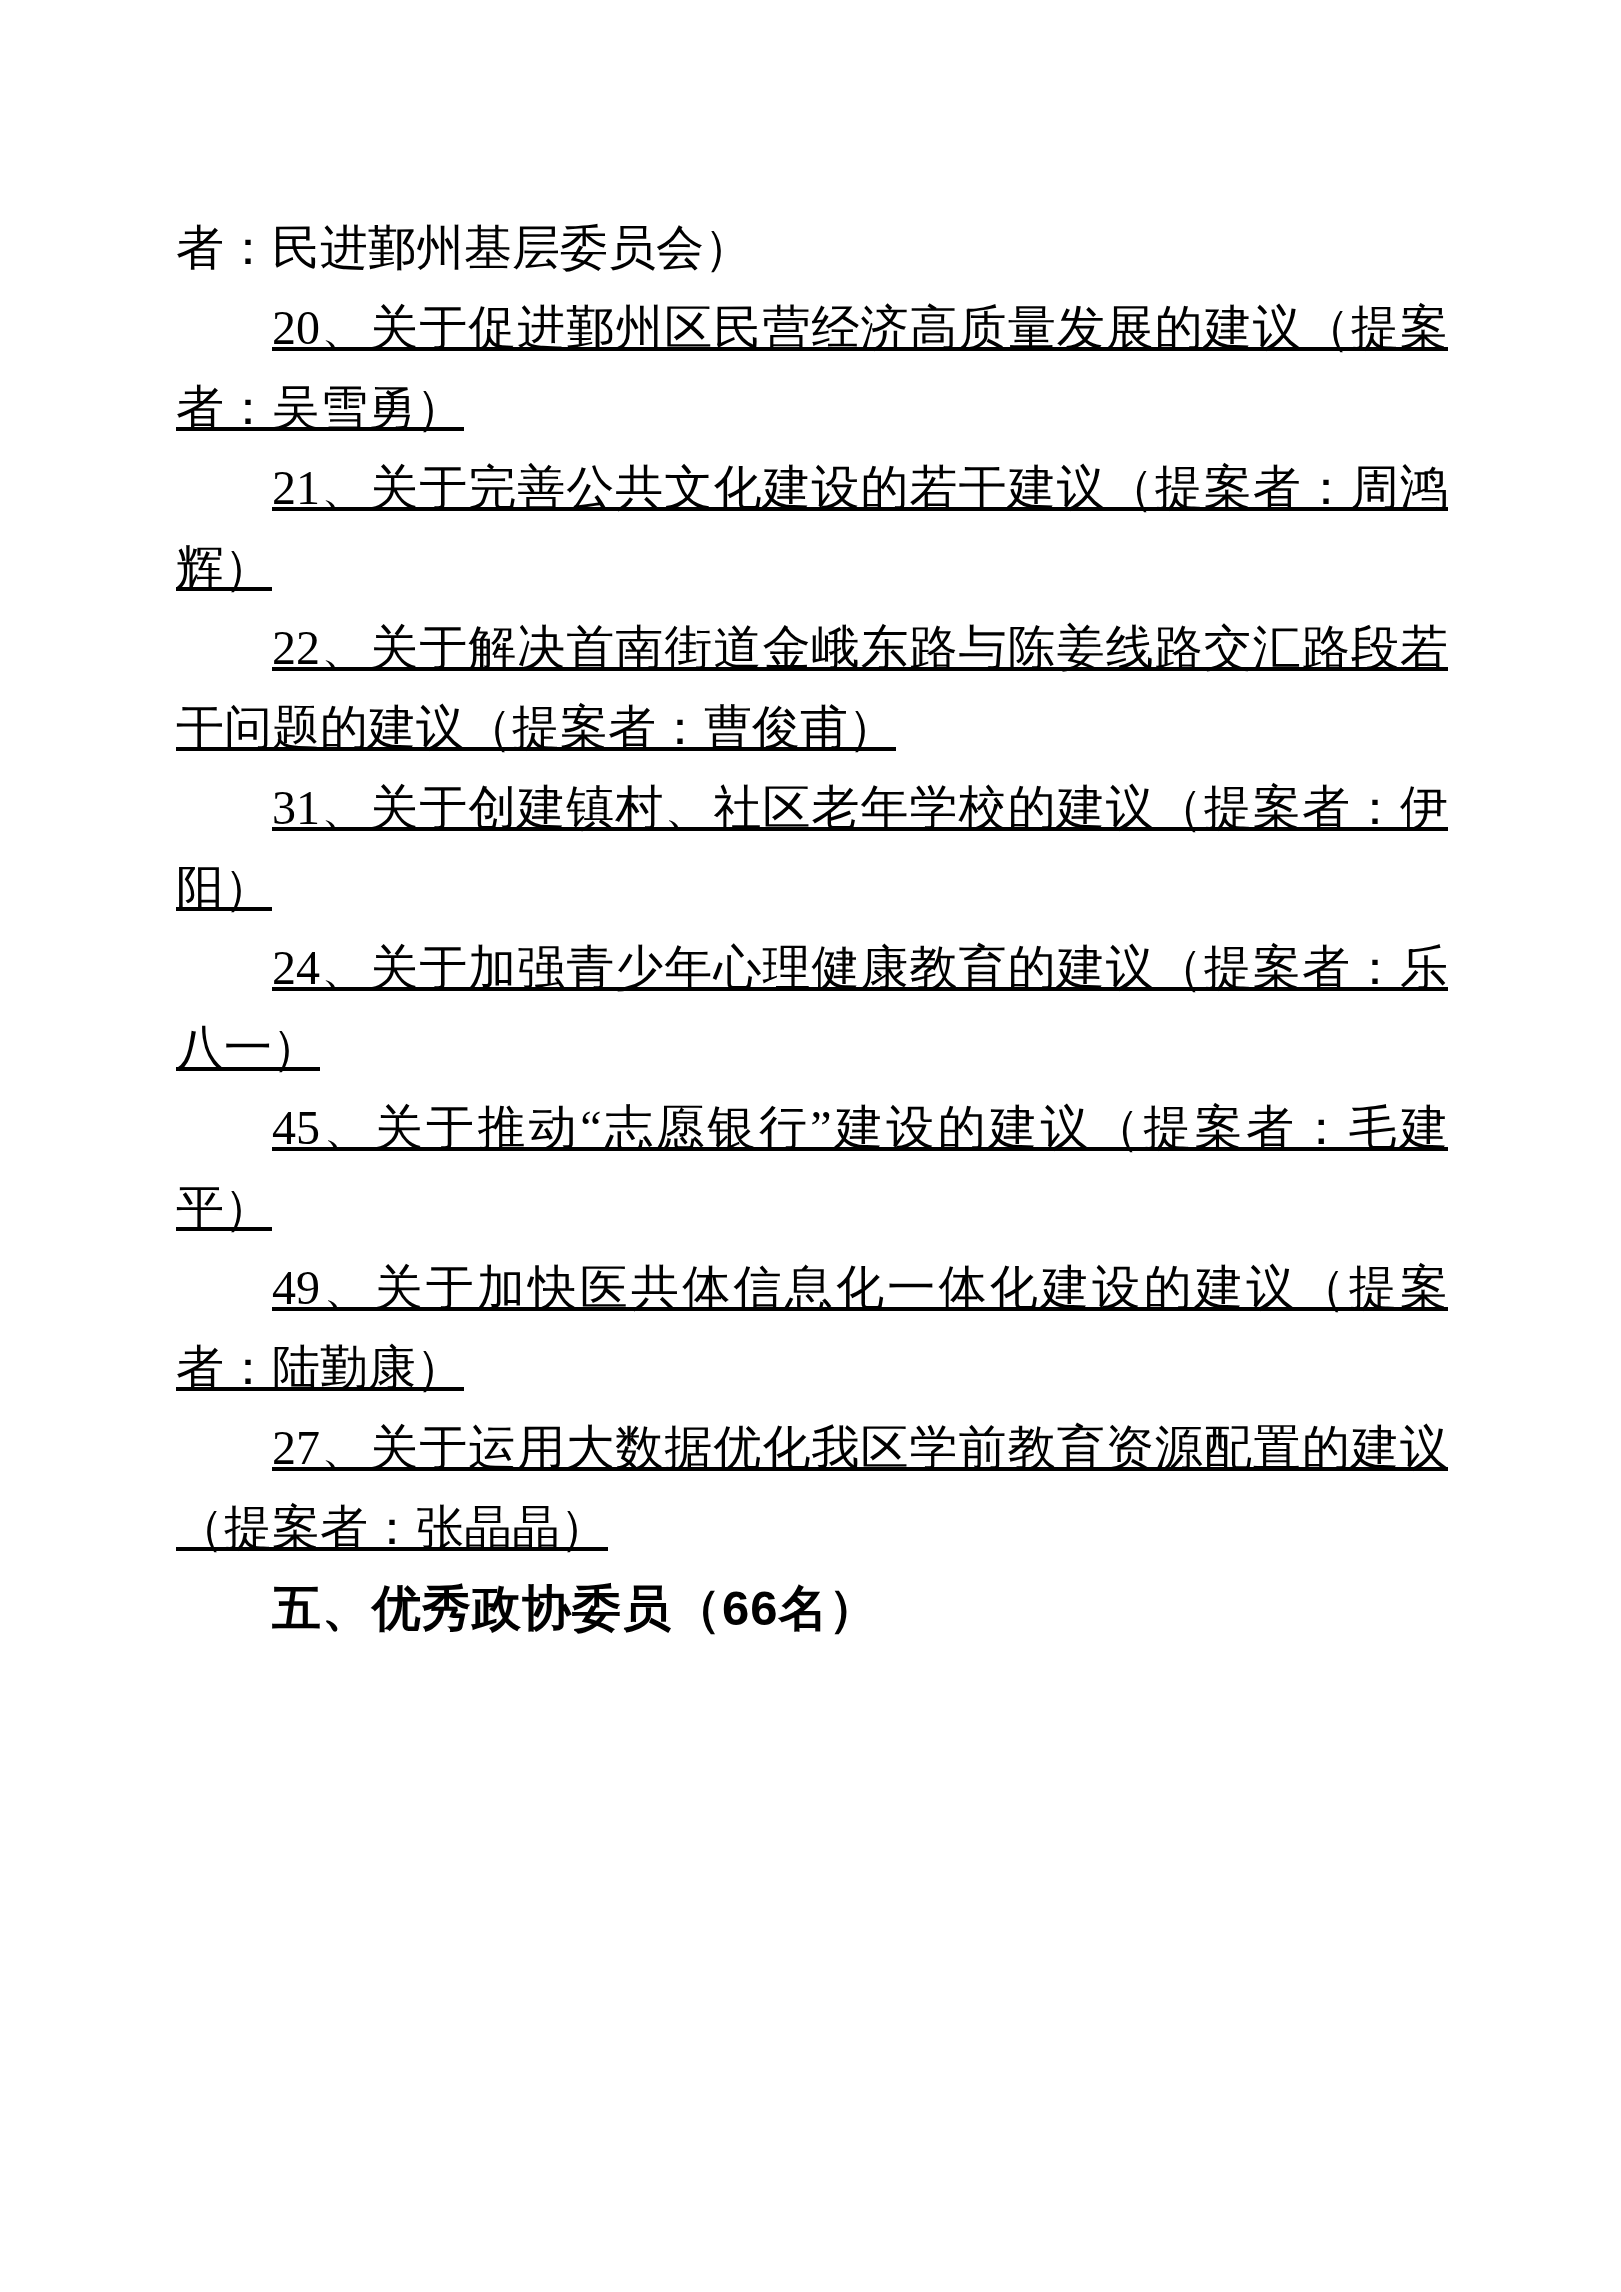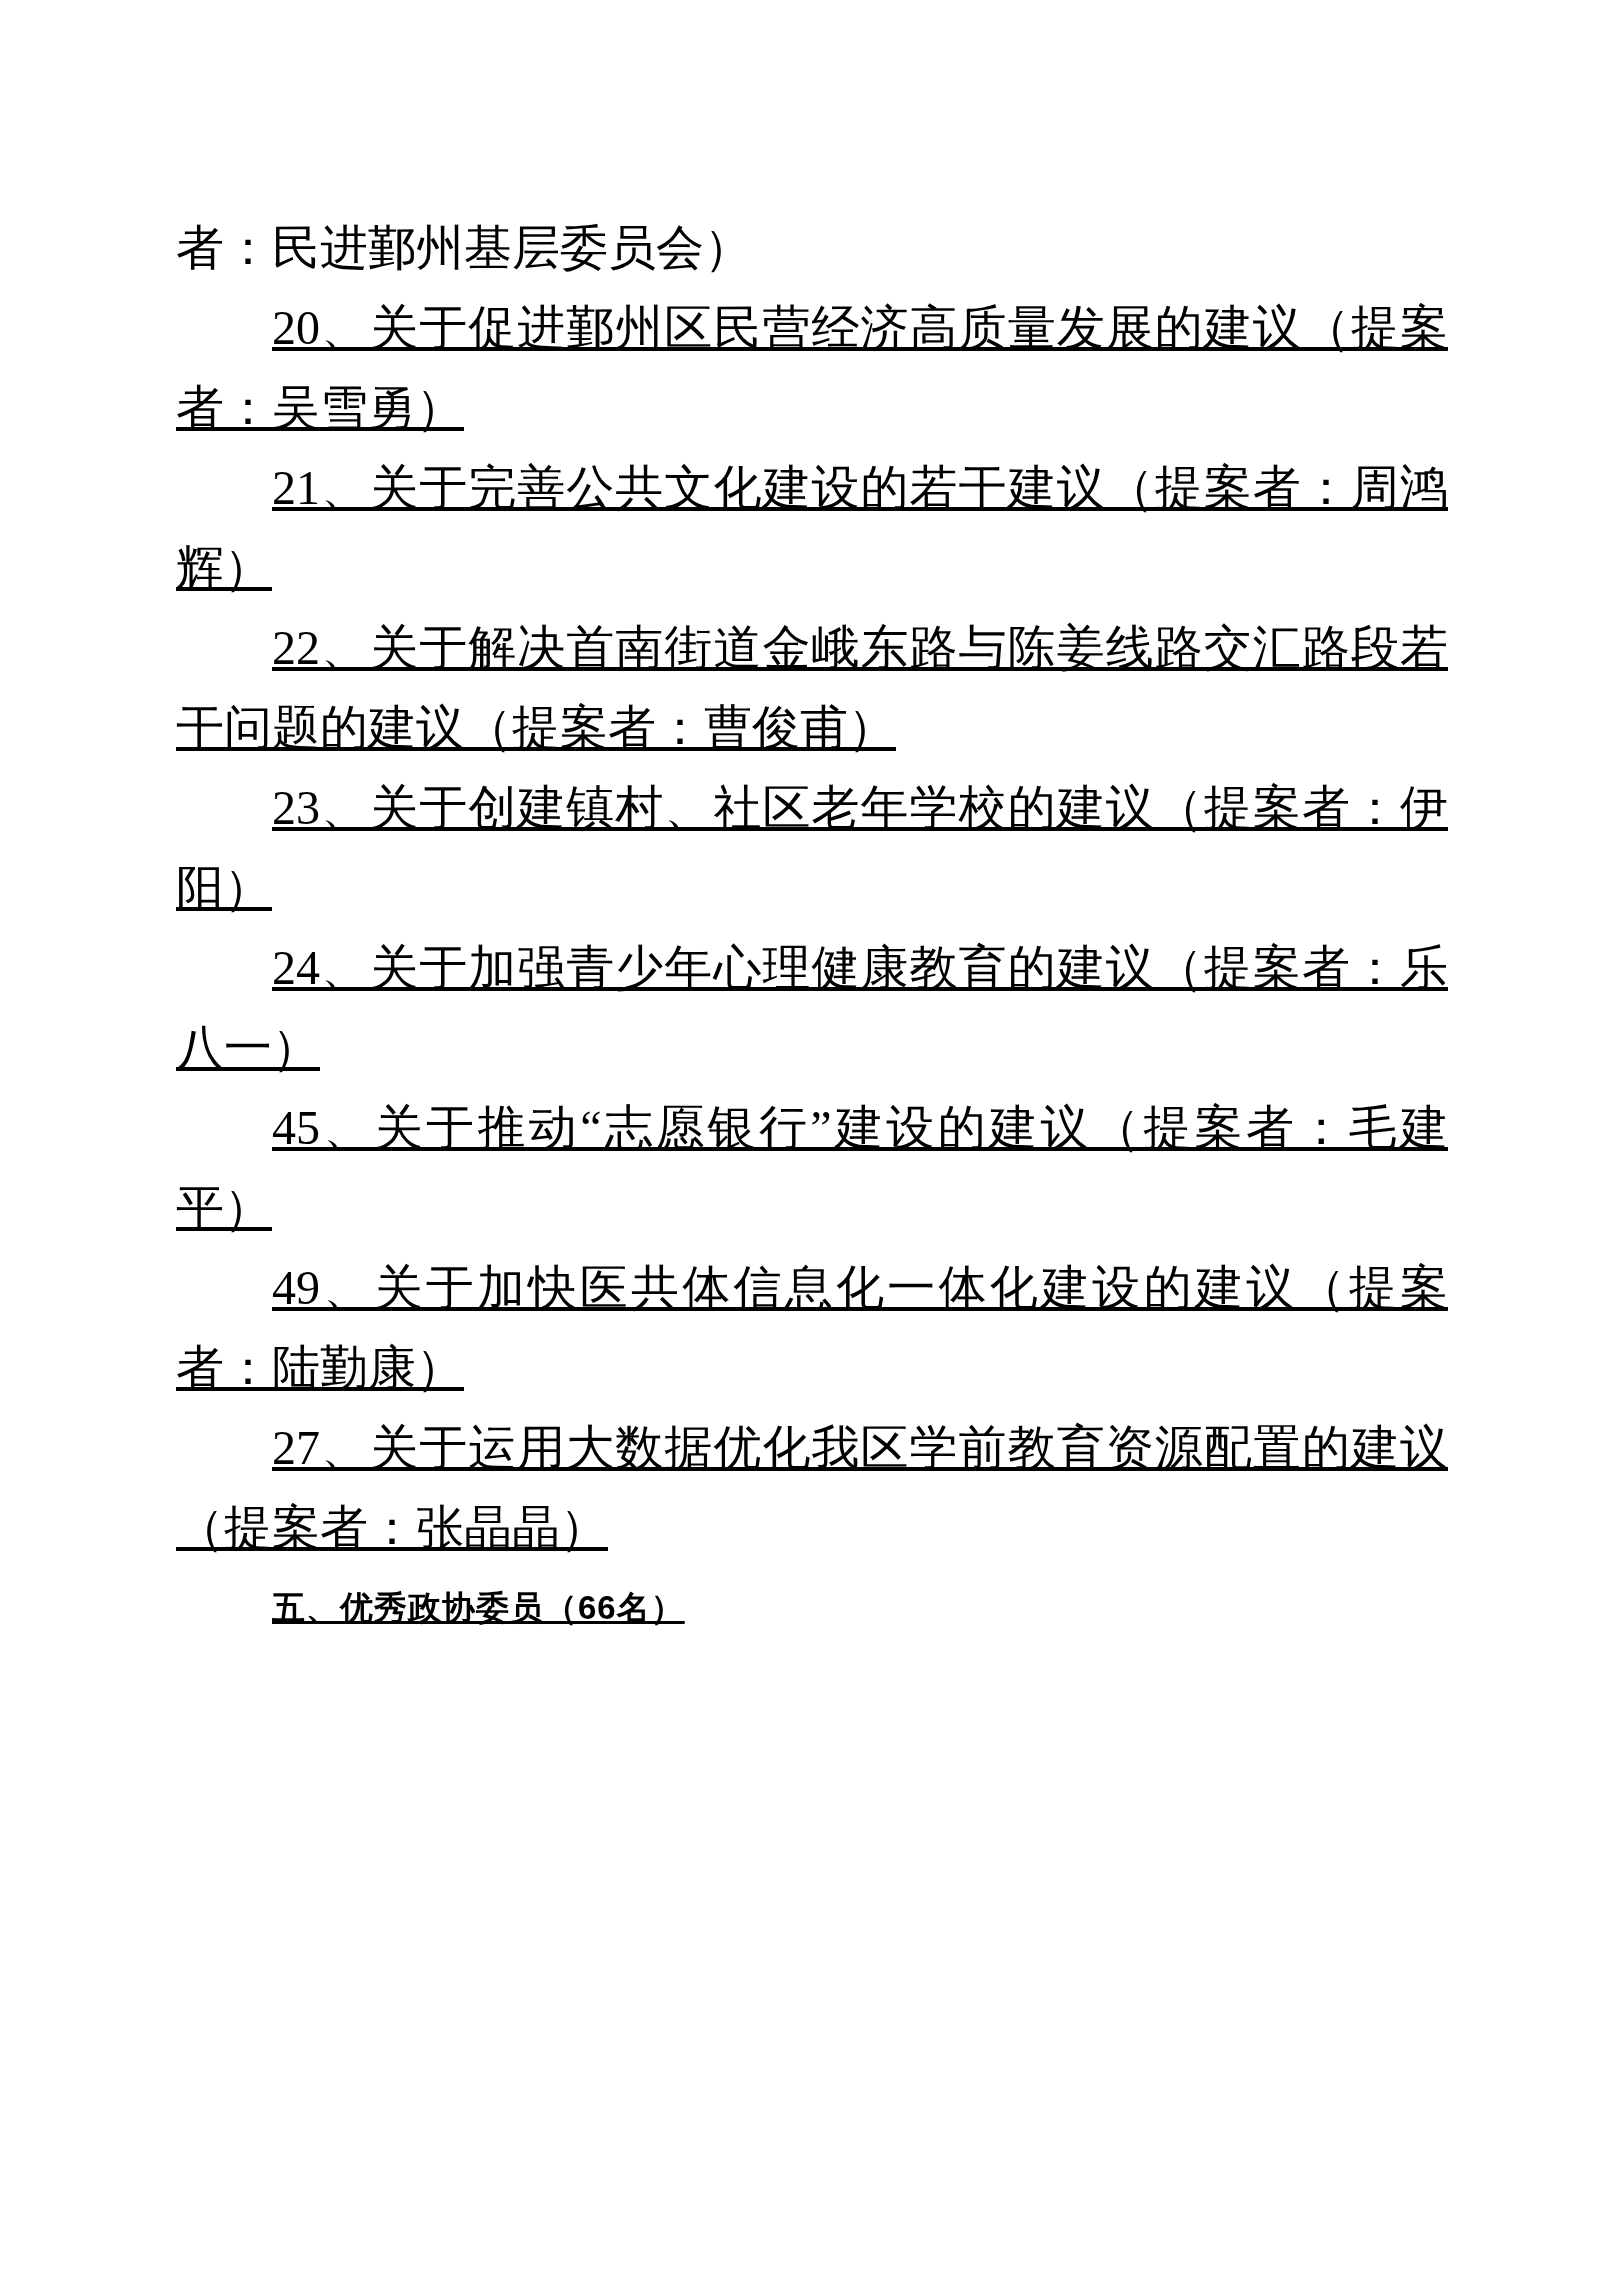--- a/index.html
+++ b/index.html
@@ -32,27 +32,26 @@
   .para-indent {
     text-indent: 96px;
     text-decoration: underline;
   }
   .para-cont {
     text-indent: 0;
   }
   .section-heading {
     margin: 0;
     padding: 0;
-    font-size: 33px;
+    font-size: 49px;
     line-height: 80px;
     font-weight: 700;
     text-indent: 96px;
     font-family: "Liberation Sans", "DejaVu Sans", sans-serif;
     letter-spacing: 1px;
-    text-decoration: underline;
   }
   .page-number {
     position: absolute;
     top: 2125px;
     left: 0;
     right: 0;
     text-align: center;
     font-size: 37px;
     line-height: 43px;
     color: #000000;
@@ -60,21 +59,21 @@
 </style>
 </head>
 <body>
 
 <div class="page">
   <div class="body-text">
     <p class="para-cont">者：民进鄞州基层委员会）</p>
     <p class="para-indent">20、关于促进鄞州区民营经济高质量发展的建议（提案者：吴雪勇）</p>
     <p class="para-indent">21、关于完善公共文化建设的若干建议（提案者：周鸿辉）</p>
     <p class="para-indent">22、关于解决首南街道金峨东路与陈姜线路交汇路段若干问题的建议（提案者：曹俊甫）</p>
-    <p class="para-indent">23、关于创建镇村、社区老年学校的建议（提案者：伊阳）</p>
+    <p class="para-indent">31、关于创建镇村、社区老年学校的建议（提案者：伊阳）</p>
     <p class="para-indent">24、关于加强青少年心理健康教育的建议（提案者：乐八一）</p>
     <p class="para-indent">45、关于推动“志愿银行”建设的建议（提案者：毛建平）</p>
     <p class="para-indent">49、关于加快医共体信息化一体化建设的建议（提案者：陆勤康）</p>
     <p class="para-indent">27、关于运用大数据优化我区学前教育资源配置的建议（提案者：张晶晶）</p>
     <h2 class="section-heading">五、优秀政协委员（66名）</h2>
   </div>
   <div class="page-number">4</div>
 </div>
 
 

